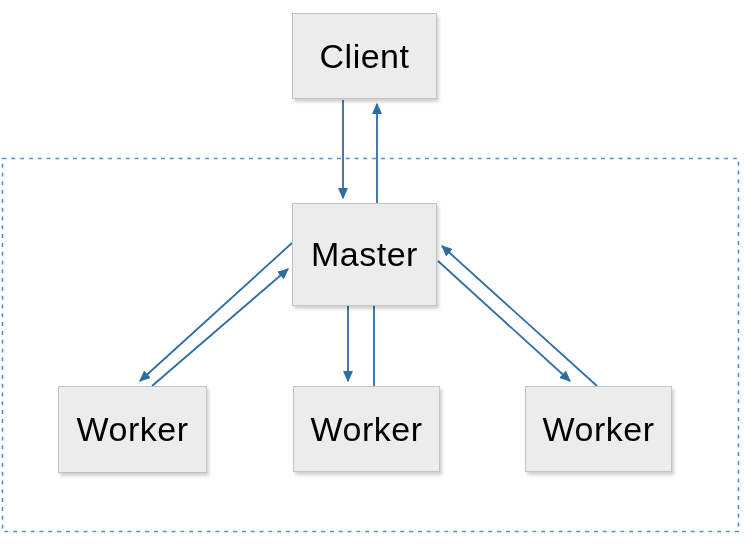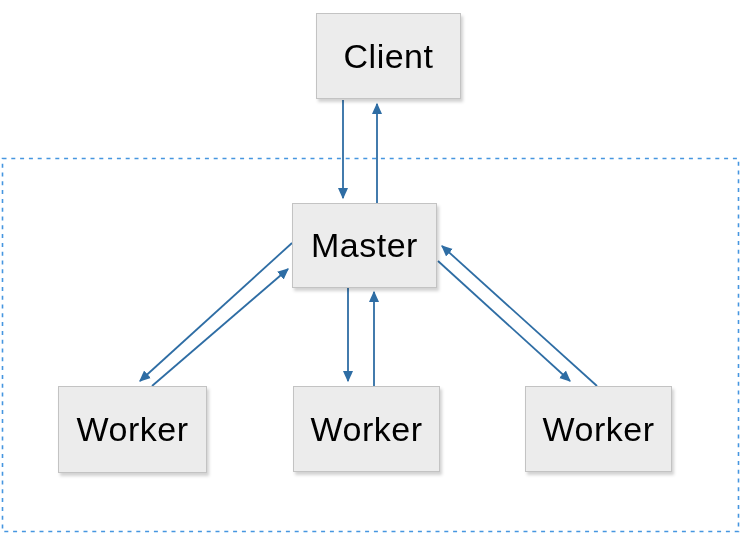--- a/index.html
+++ b/index.html
@@ -31,22 +31,22 @@
     align-items: center;
     justify-content: center;
     box-sizing: border-box;
   }
   .node-label {
     font-size: 34px;
     color: #000000;
     letter-spacing: 0.5px;
     white-space: nowrap;
   }
-  .node-client  { left: 292px; top: 13px;  width: 145px; height: 86px; margin-left: 24px; }
-  .node-master  { left: 292px; top: 203px; width: 145px; height: 85px; }
+  .node-client  { left: 292px; top: 13px;  width: 145px; height: 86px; }
+  .node-master  { left: 292px; top: 203px; width: 145px; height: 103px; }
   .node-worker1 { left: 58px;  top: 386px; width: 149px; height: 87px; }
   .node-worker2 { left: 293px; top: 386px; width: 147px; height: 86px; }
   .node-worker3 { left: 525px; top: 386px; width: 147px; height: 86px; }
 </style>
 </head>
 <body>
 
 <div class="canvas">
 
   <svg class="edge-layer" width="753" height="557" viewBox="0 0 753 557" xmlns="http://www.w3.org/2000/svg">

